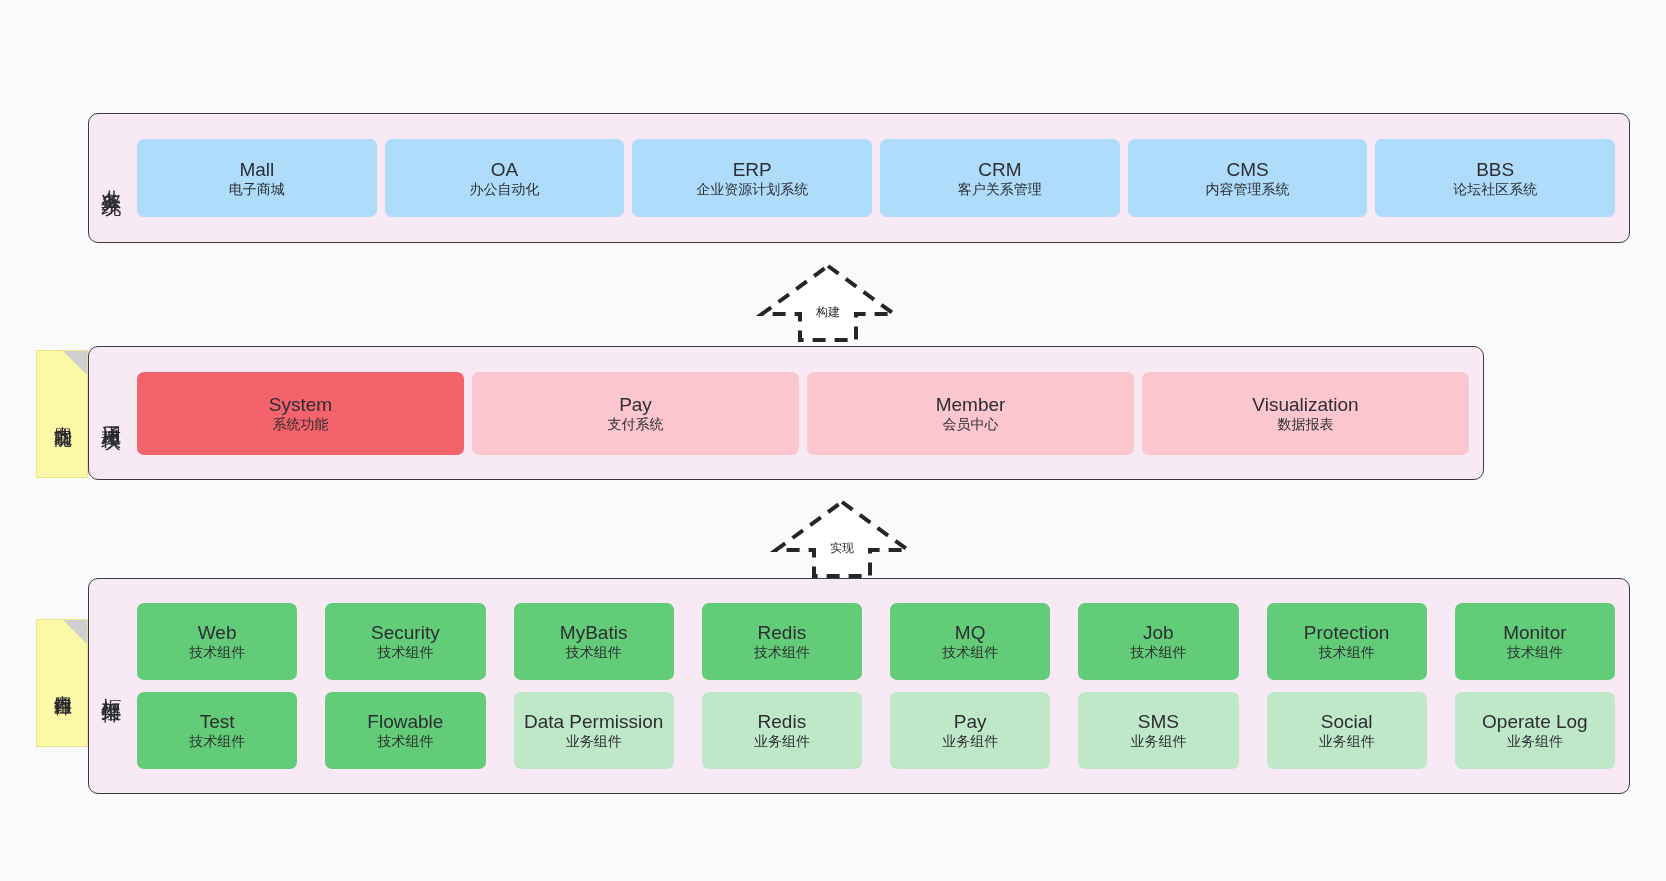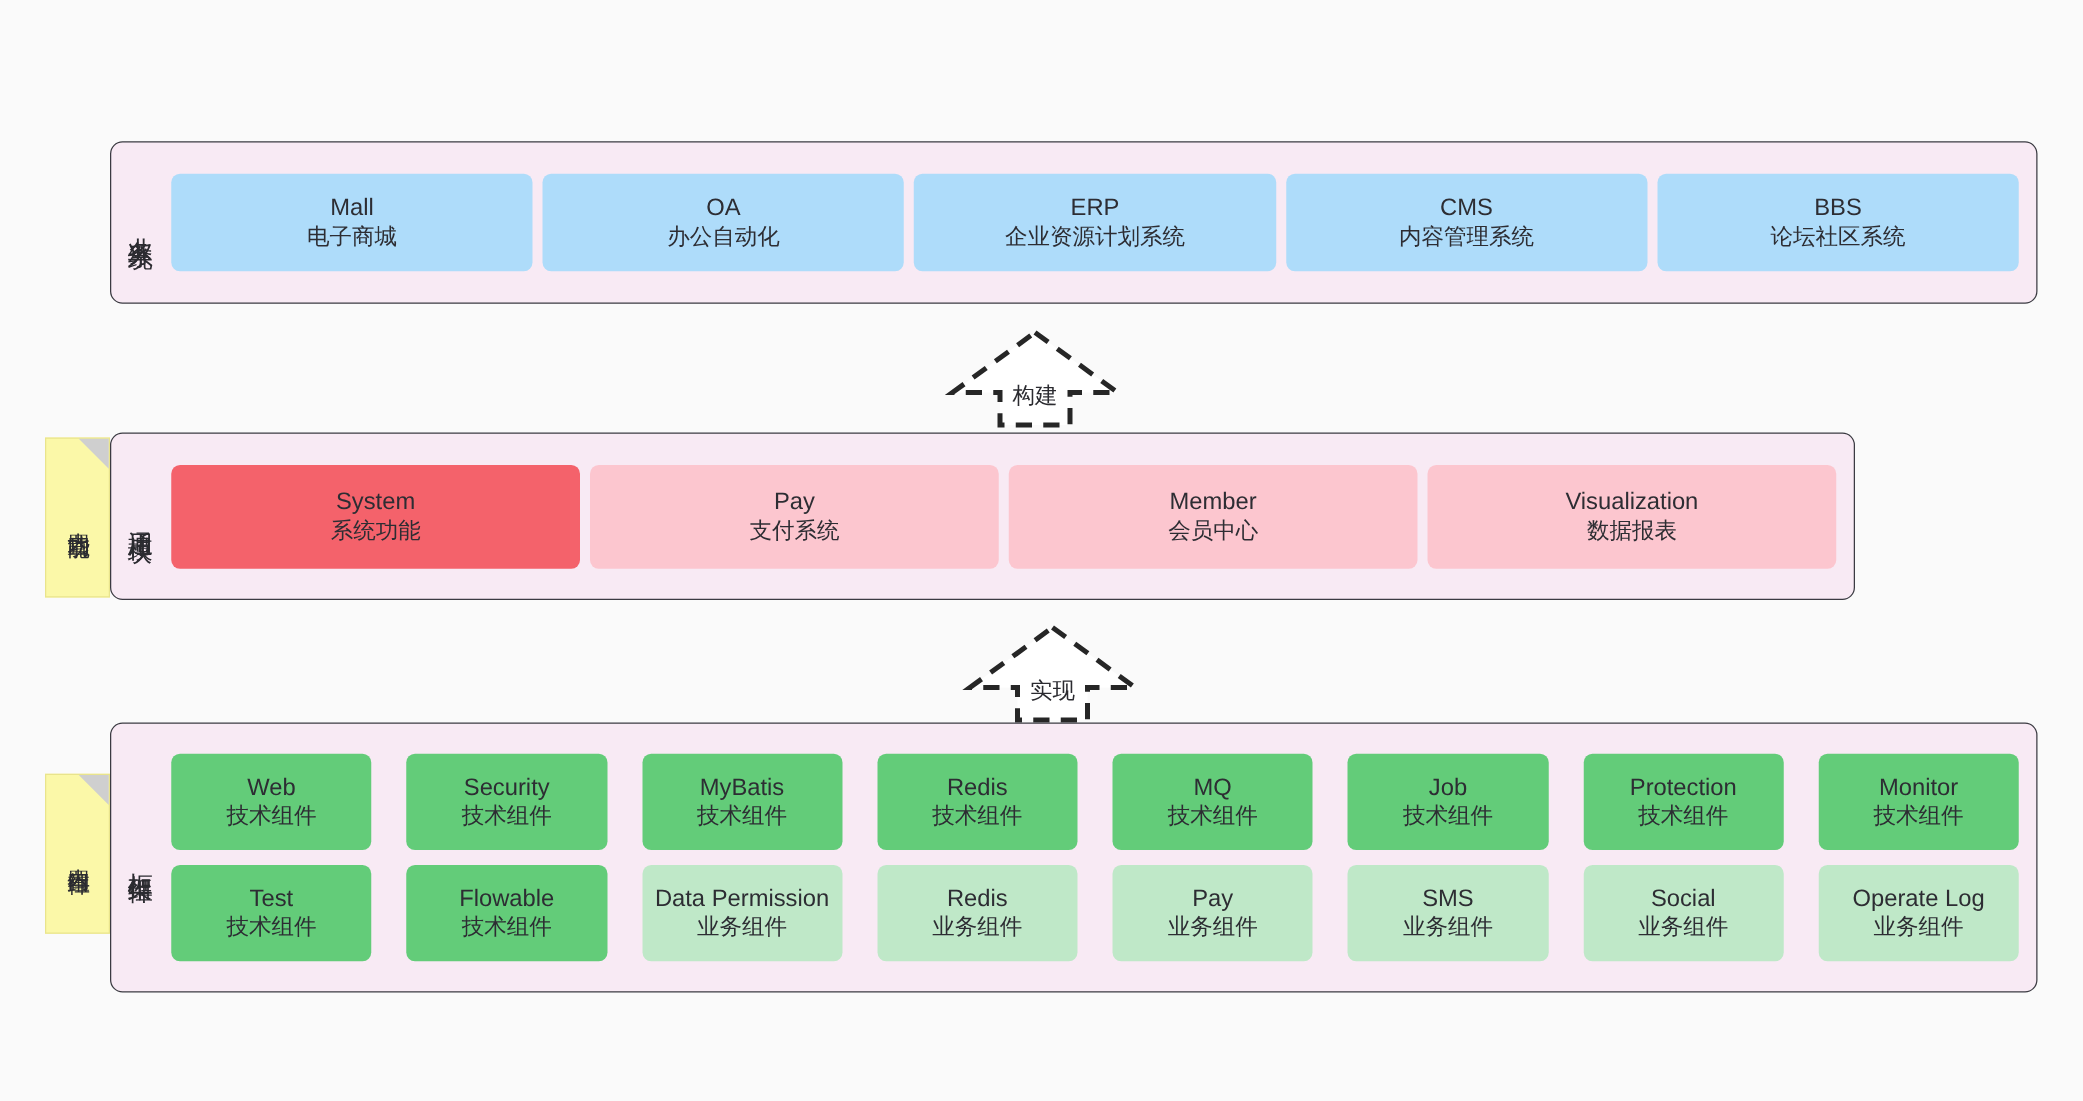--- a/index.html
+++ b/index.html
@@ -67,21 +67,21 @@
     flex-direction: column;
     align-items: center;
     justify-content: center;
     text-align: center;
     color: #2d2d33;
     line-height: 1.18;
     padding: 6px 4px;
     min-width: 0;
   }
   .node .t1 { font-size: 19px; }
-  .node .t2 { font-size: 18px; }
+  .node .t2 { font-size: 14px; }
 
   .biz   { background: #aedcfa; height: 78px; }
   .mod-strong { background: #f4626b; height: 83px; }
   .mod-soft   { background: #fcc6cf; height: 83px; }
   .fw-tech { background: #63cc79; height: 77px; }
   .fw-biz  { background: #bfe8c8; height: 77px; }
 
   
   .note {
     position: absolute;
@@ -109,21 +109,21 @@
 
   
   .arrow {
     position: absolute;
   }
   .arrow svg { display: block; overflow: visible; }
   .arrow .lbl {
     position: absolute;
     left: 50%;
     transform: translateX(-50%);
-    font-size: 18px;
+    font-size: 12px;
     color: #2b2b30;
     background: transparent;
     white-space: nowrap;
     user-select: none;
   }
 </style>
 </head>
 <body>
 
 <div id="stage">
@@ -137,20 +137,24 @@
           <span class="t1">Mall</span>
           <span class="t2">电子商城</span>
         </div>
         <div class="node biz">
           <span class="t1">OA</span>
           <span class="t2">办公自动化</span>
         </div>
         <div class="node biz">
           <span class="t1">ERP</span>
           <span class="t2">企业资源计划系统</span>
+        </div>
+        <div class="node biz">
+          <span class="t1">CRM</span>
+          <span class="t2">客户关系管理</span>
         </div>
         <div class="node biz">
           <span class="t1">CMS</span>
           <span class="t2">内容管理系统</span>
         </div>
         <div class="node biz">
           <span class="t1">BBS</span>
           <span class="t2">论坛社区系统</span>
         </div>
 

